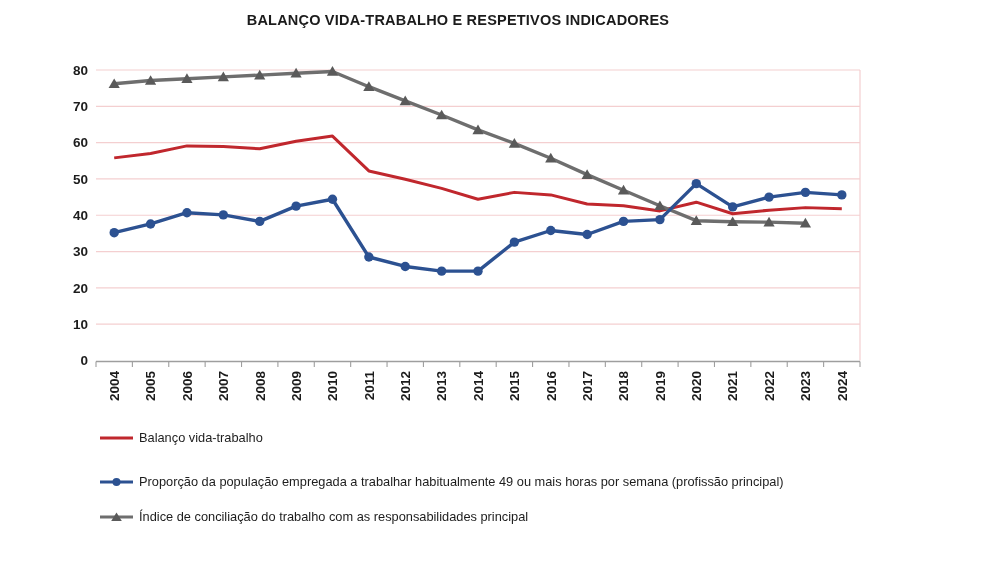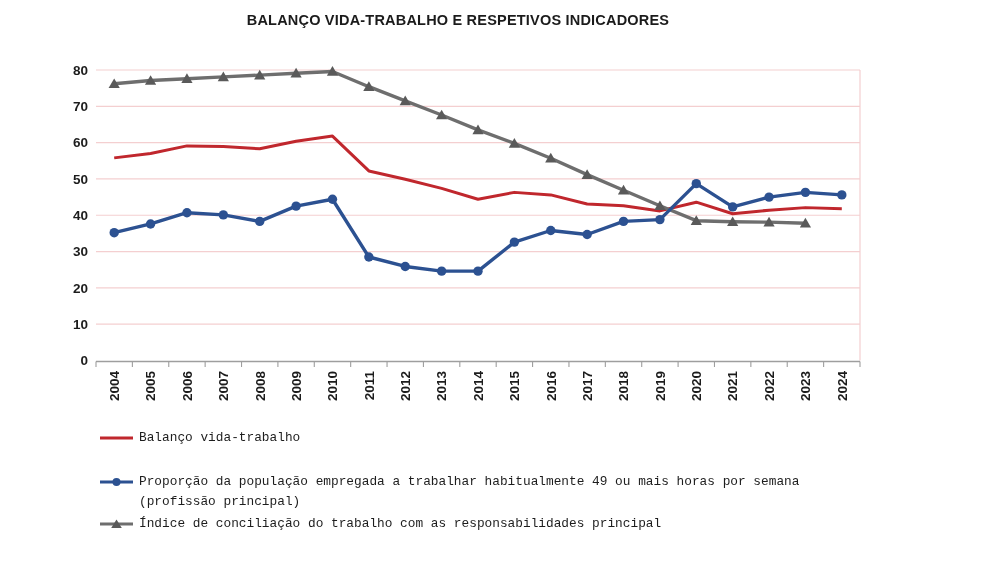--- a/index.html
+++ b/index.html
@@ -8,23 +8,23 @@
     font-family:"Liberation Sans",sans-serif;
     border-radius:13px;
   }
   .chart-title{
     position:absolute;top:12px;left:0;width:916px;text-align:center;
     font-size:14.5px;font-weight:bold;color:#1b1b1b;letter-spacing:.2px;
   }
   #plot{position:absolute;left:0;top:0;}
   .tick-label{font:bold 13.5px "Liberation Sans",sans-serif;fill:#1c1c1c;}
   .legend{position:absolute;left:100px;top:428px;width:763px;}
-  .li{display:flex;align-items:flex-start;font-family:Liberation Mono, monospace;}
+  .li{display:flex;align-items:flex-start;}
   .li-1{margin-bottom:23px;}
-  .li-2{margin-bottom:1px;}
+  .li-2{margin-bottom:15px;}
   .sw{flex:0 0 33px;margin-right:6px;margin-top:4px;}
   .lt{font-size:12.8px;line-height:20.5px;color:#1d1d1d;max-width:720px;display:block;}
 </style>
 </head>
 <body>
 
 <div class="stage">
 
   <div class="chart-title">BALANÇO VIDA-TRABALHO E RESPETIVOS INDICADORES</div>
 

